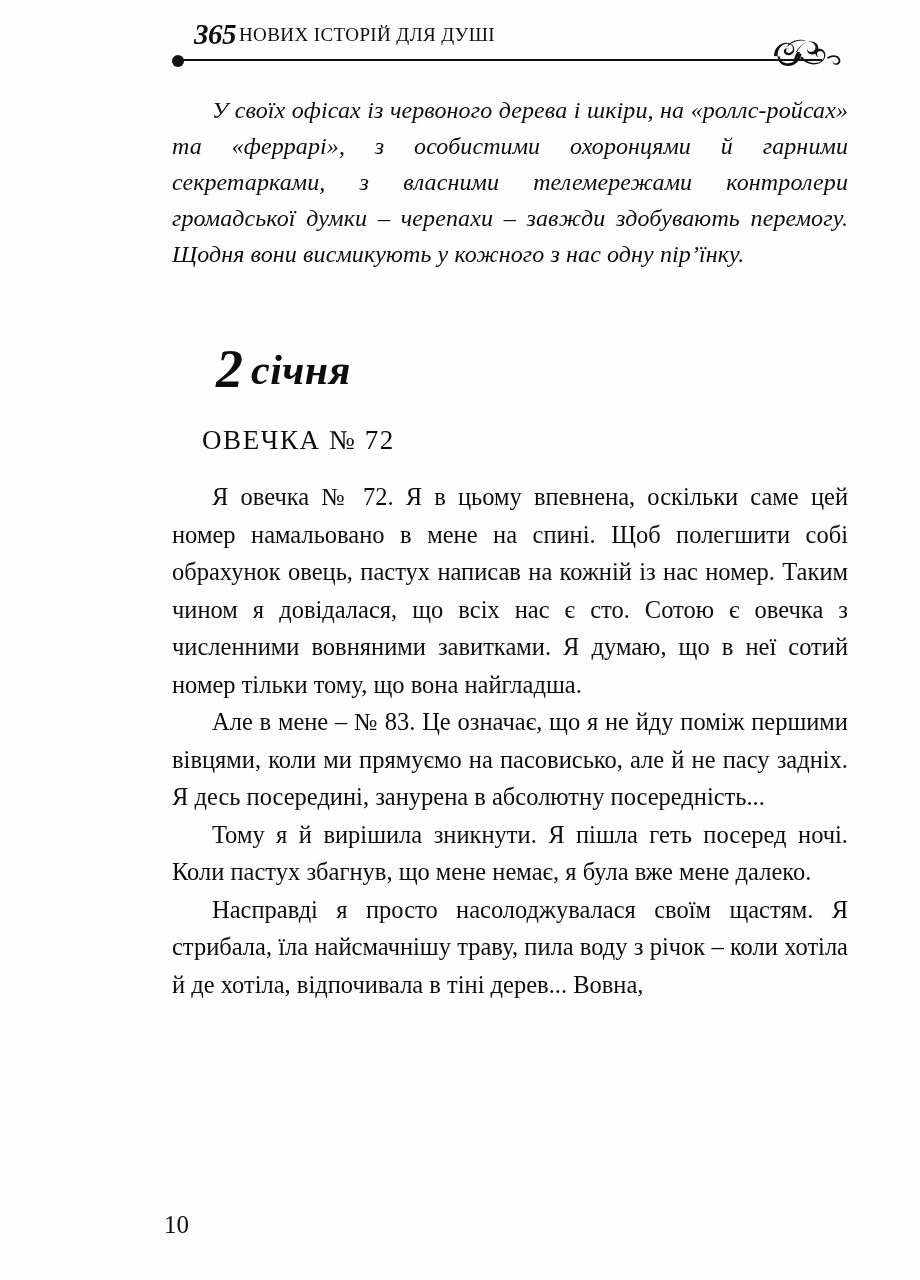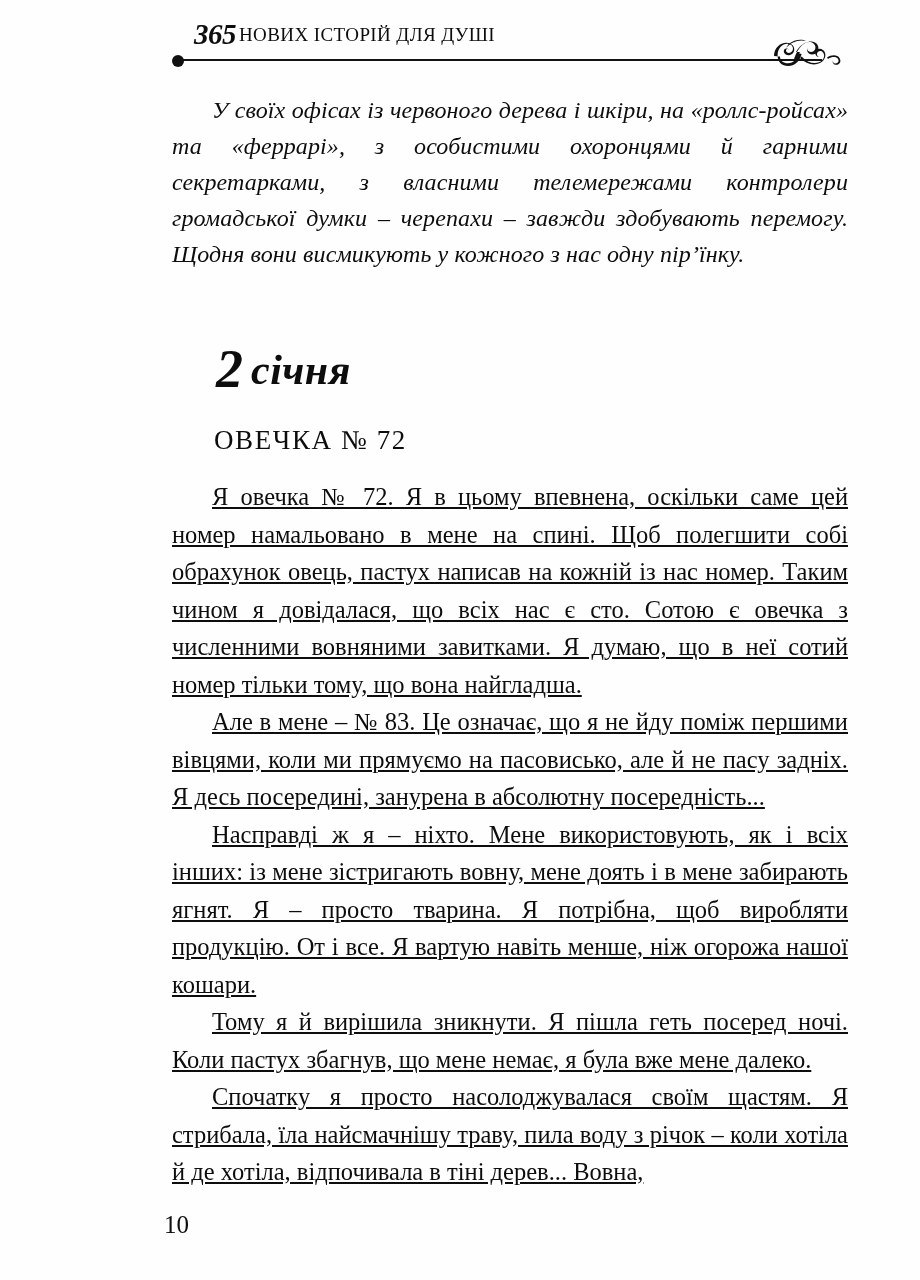--- a/index.html
+++ b/index.html
@@ -132,34 +132,33 @@
 
   .date-word {
     font-size: 42px;
     margin-left: 9px;
     letter-spacing: 0.5px;
   }
 
   
   .story-title {
     position: absolute;
-    left: 214px;
+    left: 202px;
     top: 425px;
     font-size: 27px;
     letter-spacing: 1.6px;
     white-space: nowrap;
   }
 
   
   .story-body {
     position: absolute;
     left: 172px;
     top: 478px;
     width: 676px;
-    text-decoration: underline;
   }
 
   .story-body p.para + p.para {
     margin-top: 0;
   }
 
   
   .folio {
     position: absolute;
     left: 164px;
@@ -212,20 +211,19 @@
 
   <div class="date-heading">
     <span class="date-numeral">2</span><span class="date-word">січня</span>
   </div>
 
   <div class="story-title">ОВЕЧКА № 72</div>
 
   <div class="story-body">
     <p class="para">Я овечка № 72. Я в цьому впевнена, оскільки саме цей номер намальовано в мене на спині. Щоб полегшити собі обрахунок овець, пастух написав на кожній із нас номер. Таким чином я довідалася, що всіх нас є сто. Сотою є овечка з численними вовняними завитками. Я думаю, що в неї сотий номер тільки тому, що вона найгладша.</p>
     <p class="para">Але в мене – № 83. Це означає, що я не йду поміж першими вівцями, коли ми прямуємо на пасовисько, але й не пасу задніх. Я десь посередині, занурена в абсолютну посередність...</p>
-    <p class="para">Насправді ж я – ніхто. Мене використовують, як і всіх інших: із мене зістригають вовну, мене доять і в мене забирають ягнят. Я – просто тварина. Я потрібна, щоб виробляти продукцію. От і все. Я вартую навіть менше, ніж огорожа нашої кошари.</p>
     <p class="para">Тому я й вирішила зникнути. Я пішла геть посеред ночі. Коли пастух збагнув, що мене немає, я була вже мене далеко.</p>
-    <p class="para">Спочатку я просто насолоджувалася своїм щастям. Я стрибала, їла найсмачнішу траву, пила воду з річок – коли хотіла й де хотіла, відпочивала в тіні дерев... Вовна,</p>
+    <p class="para">Насправді я просто насолоджувалася своїм щастям. Я стрибала, їла найсмачнішу траву, пила воду з річок – коли хотіла й де хотіла, відпочивала в тіні дерев... Вовна,</p>
   </div>
 
   <div class="folio">10</div>
 
 </div>
 
 </body></html>

